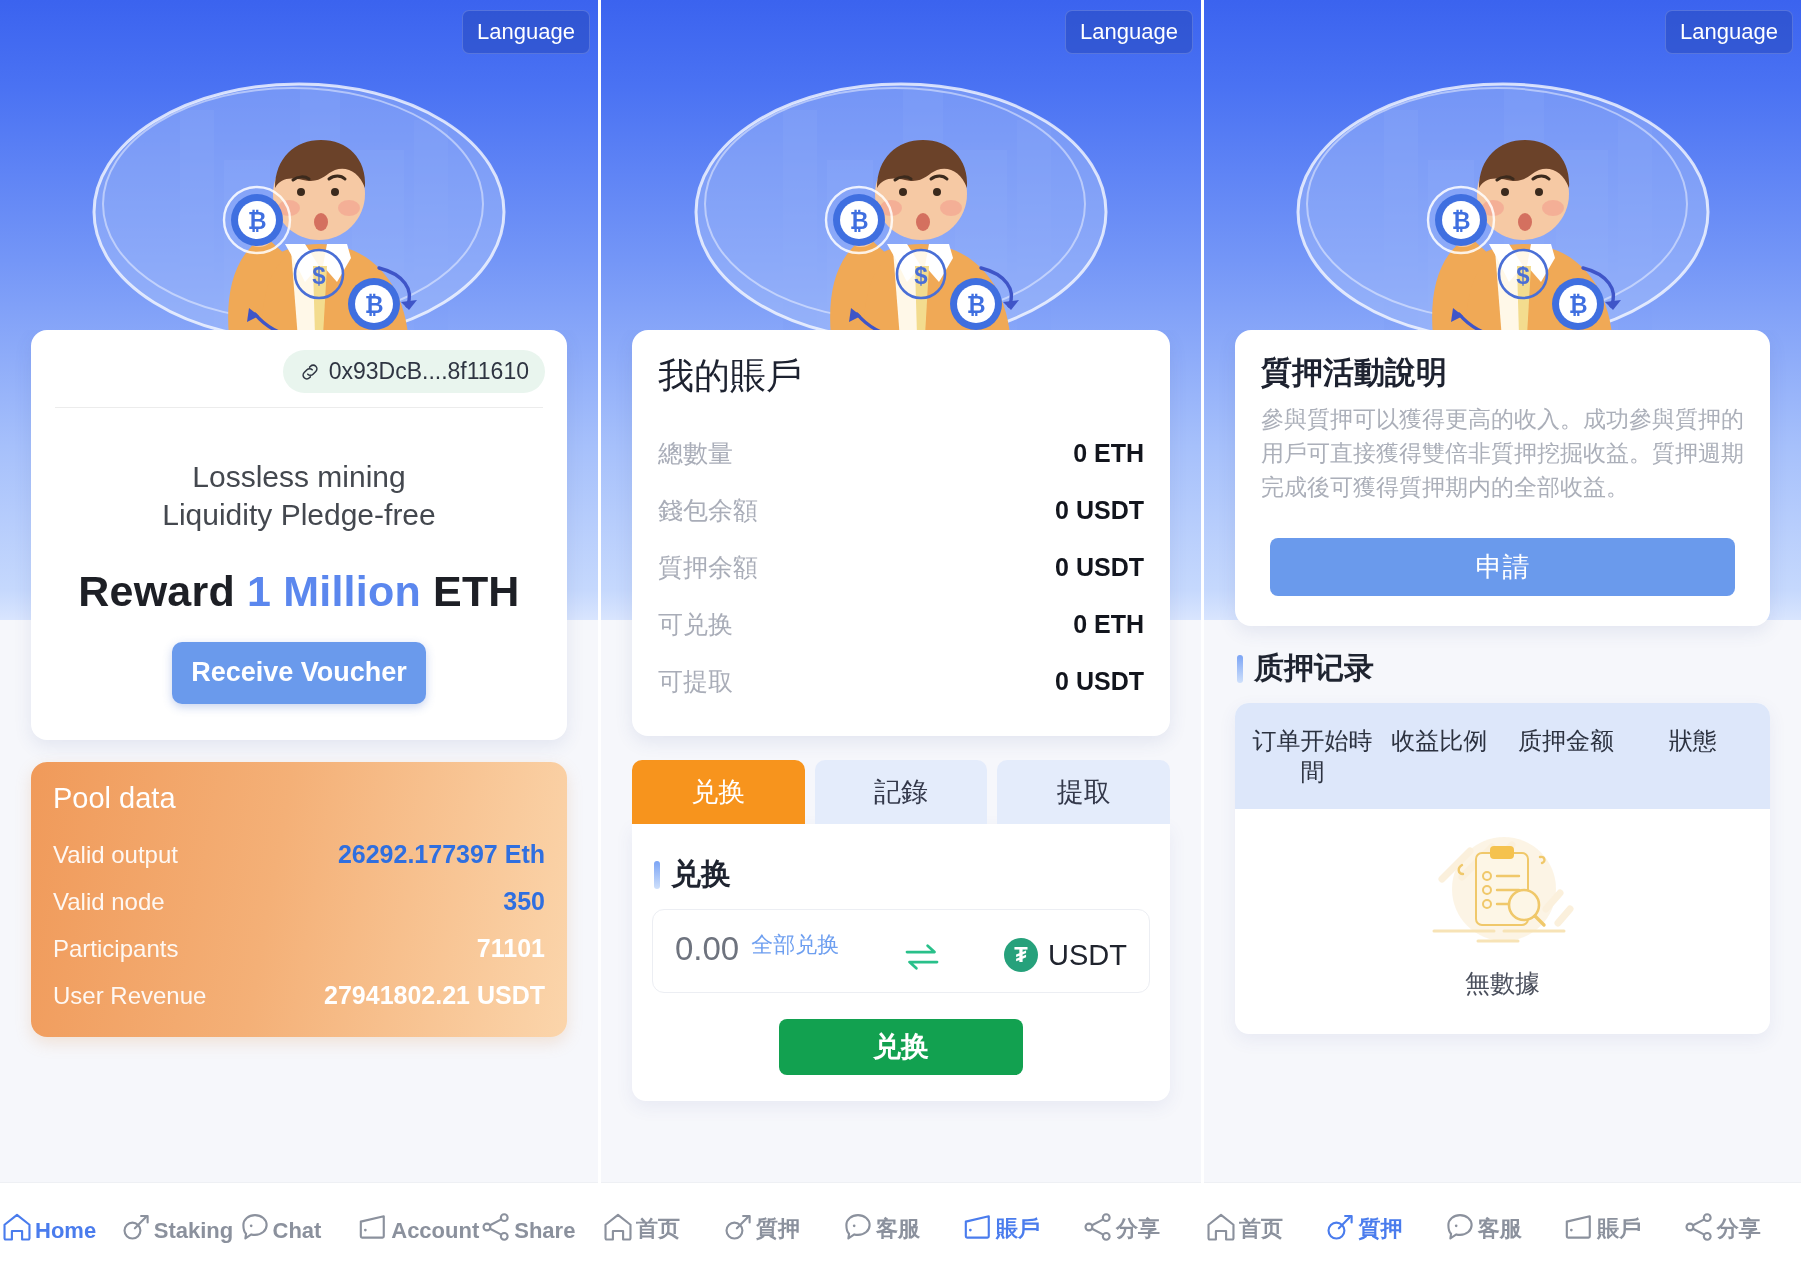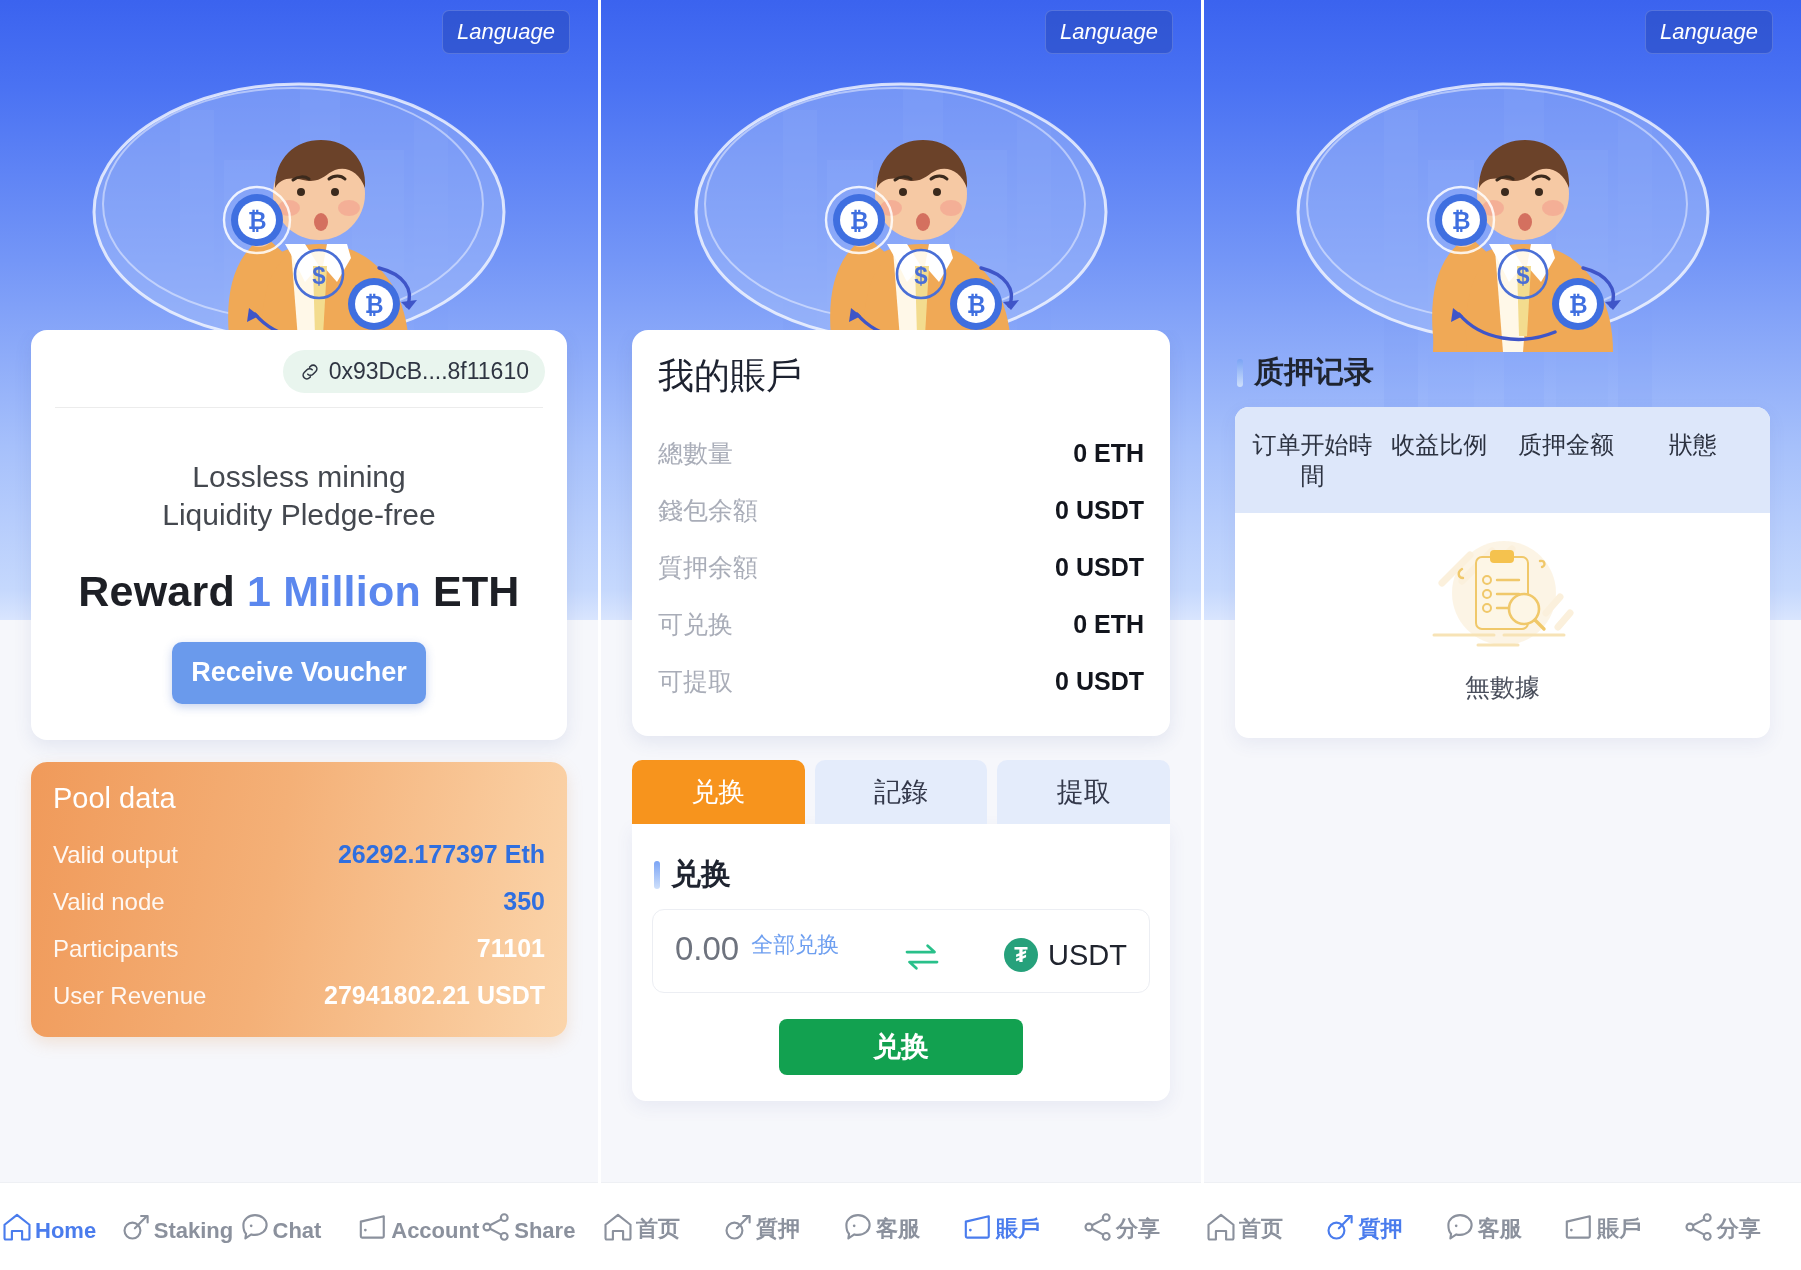--- a/index.html
+++ b/index.html
@@ -24,27 +24,26 @@
   .hero {
     position: absolute; left:0; top:0; width: 100%; height: 620px;
     background: linear-gradient(180deg,#3b63ef 0%, #4a72f3 14%, #7496f7 42%, #a6c0fb 72%, #c5d8fd 95%, #d9e5fe 100%);
     overflow: hidden;
   }
   .hero-skyline {
     position:absolute; left:0; top:0; width:100%; height:100%;
     opacity:.55;
   }
   .lang-btn {
-    position: absolute; top: 10px; right: 28px; z-index: 40;
+    position: absolute; top: 10px; right: 8px; z-index: 40;
     background: rgba(38,73,190,.55);
     color: #fff; font-size: 22px; line-height: 1;
     padding: 10px 14px; border-radius: 7px;
     border: 1px solid rgba(255,255,255,.18);
     cursor: pointer;
-    font-style: italic;
   }
   .hero-illus { position:absolute; left:50%; top:52px; transform:translateX(-50%); }
 
   
   .content {
     position: relative; z-index: 10;
     padding: 0 31px; margin-top: 330px;
     flex: 1 1 auto; overflow: hidden;
   }
 
@@ -504,20 +503,25 @@
         <text x="240" y="232" font-size="24" font-weight="700" fill="#4a6fd6" text-anchor="middle" font-family="'Liberation Sans',sans-serif">$</text>
         <path d="M176 262c22 26 62 32 96 18" stroke="#3f55c8" stroke-width="3.4" fill="none" stroke-linecap="round"></path>
         <path d="M170 256l10 8-12 6z" fill="#3f55c8"></path>
         <path d="M300 216c24 6 36 22 28 38" stroke="#3f55c8" stroke-width="3.4" fill="none" stroke-linecap="round"></path>
         <path d="M322 250l8 8 8-10z" fill="#3f55c8"></path>
       </svg>
       <button class="lang-btn">Language</button>
     </div>
 
     <div class="content">
+      <div class="card stake-card">
+        <h3>質押活動說明</h3>
+        <p>參與質押可以獲得更高的收入。成功參與質押的用戶可直接獲得雙倍非質押挖掘收益。質押週期完成後可獲得質押期内的全部收益。</p>
+        <button class="btn-apply">申請</button>
+      </div>
 
       <div class="sec-title">
         <span class="bar"></span>
         <span class="tx">质押记录</span>
       </div>
 
       <div class="rec-card">
         <div class="rec-head">
           <div>订单开始時間</div>
           <div>收益比例</div>

